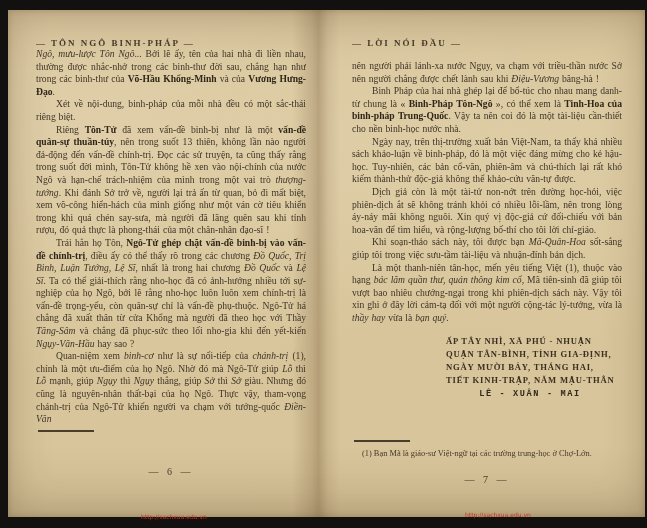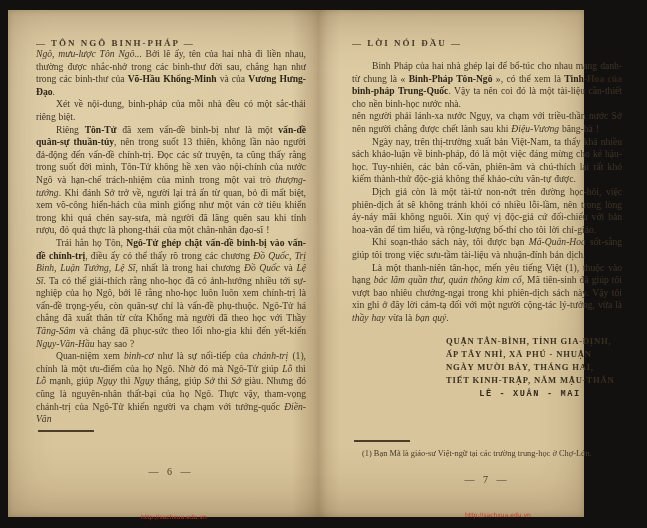--- a/index.html
+++ b/index.html
@@ -3,28 +3,27 @@
 <meta charset="utf-8">
 <style>
   html,body{margin:0;padding:0;}
   body{
     width:647px;height:528px;overflow:hidden;
     background:#121110;
     font-family:"Liberation Serif","DejaVu Serif",serif;
   }
   .frame{position:relative;width:647px;height:528px;background:#121110;}
   .paper{
-    position:absolute;left:8px;top:10px;width:549px;height:507px;
+    position:absolute;left:8px;top:10px;width:637px;height:507px;
     background:
       radial-gradient(120% 80% at 15% 25%, rgba(255,246,222,.20), transparent 60%),
       radial-gradient(100% 70% at 85% 28%, rgba(255,246,222,.14), transparent 55%),
       linear-gradient(180deg, rgba(120,90,50,.07), transparent 12%, transparent 86%, rgba(110,80,45,.12)),
       #d8c59b;
     box-shadow: inset 0 0 42px rgba(70,45,20,.28), inset 0 0 6px rgba(60,40,15,.22);
-    padding-left: 27px;
   }
   .gutter{
     position:absolute;left:284px;top:0;width:48px;height:100%;
     background:linear-gradient(90deg, transparent, rgba(95,68,36,.20) 42%, rgba(95,68,36,.30) 55%, rgba(95,68,36,.10) 75%, transparent);
   }
   .page{position:absolute;top:28px;width:270px;height:452px;color:#3f3526;overflow:hidden;}
   .page-left{left:28px;}
   .page-right{left:344px;}
   .running-header{
     font-size:9px;font-weight:bold;letter-spacing:2px;color:#473b28;
@@ -88,29 +87,29 @@
       </div>
       <div class="footnote-block">
         <div class="footnote-rule"></div>
       </div>
       <div class="pagenum">— 6 —</div>
     </div>
 
     <div class="page page-right">
       <div class="running-header right">— LỜI NÓI ĐẦU —</div>
       <div class="body-text">
+        <p class="p noindent">nên người phải lánh-xa nước Ngụy, va chạm với triều-thần nước Sở nên người chẳng được chết lành sau khi <i>Điệu-Vương</i> băng-hà !</p>
         <p class="p">Binh Pháp của hai nhà ghép lại để bổ-túc cho nhau mang danh-từ chung là « <b>Binh-Pháp Tôn-Ngô</b> », có thể xem là <b>Tinh-Hoa của binh-pháp Trung-Quốc</b>. Vậy ta nên coi đó là một tài-liệu cần-thiết cho nền binh-học nước nhà.</p>
-        <p class="p noindent">nên người phải lánh-xa nước Ngụy, va chạm với triều-thần nước Sở nên người chẳng được chết lành sau khi <i>Điệu-Vương</i> băng-hà !</p>
         <p class="p">Ngày nay, trên thị-trường xuất bản Việt-Nam, ta thấy khá nhiều sách khảo-luận về binh-pháp, đó là một việc đáng mừng cho kẻ hậu-học. Tuy-nhiên, các bản cổ-văn, phiên-âm và chú-thích lại rất khó kiếm thành-thử độc-giả không thể khảo-cứu văn-tự được.</p>
         <p class="p">Dịch giả còn là một tài-tử non-nớt trên đường học-hỏi, việc phiên-dịch ắt sẽ không tránh khỏi có nhiều lỗi-lầm, nên trong lòng áy-náy mãi không nguôi. Xin quý vị độc-giả cứ đối-chiếu với bản hoa-văn để tìm hiểu, và rộng-lượng bố-thí cho tôi lời chỉ-giáo.</p>
         <p class="p">Khi soạn-thảo sách này, tôi được bạn <i>Mã-Quân-Hoa</i> sốt-sắng giúp tôi trong việc sưu-tầm tài-liệu và nhuận-đính bản dịch.</p>
         <p class="p">Là một thanh-niên tân-học, mến yêu tiếng Việt (1), thuộc vào hạng <i>bác lãm quần thư, quán thông kim cổ</i>, Mã tiên-sinh đã giúp tôi vượt bao nhiêu chướng-ngại trong khi phiên-dịch sách này. Vậy tôi xin ghi ở đây lời cảm-tạ đối với một người cộng-tác lý-tưởng, vừa là <i>thầy hay</i> vừa là <i>bạn quý</i>.</p>
         <div class="signature">
+          <div class="sig-line">ẤP TÂY NHÌ, XÃ PHÚ - NHUẬN</div>
           <div class="sig-line">QUẬN TÂN-BÌNH, TỈNH GIA-ĐỊNH,</div>
-          <div class="sig-line">ẤP TÂY NHÌ, XÃ PHÚ - NHUẬN</div>
           <div class="sig-line">NGÀY MƯỜI BẢY, THÁNG HAI,</div>
           <div class="sig-line">TIẾT KINH-TRẬP, NĂM MẬU-THÂN</div>
           <div class="sig-line sig-name">LÊ - XUÂN - MAI</div>
         </div>
       </div>
       <div class="footnote-block">
         <div class="footnote-rule"></div>
         <p class="footnote">(1) Bạn Mã là giáo-sư Việt-ngữ tại các trường trung-học ở Chợ-Lớn.</p>
       </div>
       <div class="pagenum">— 7 —</div>

